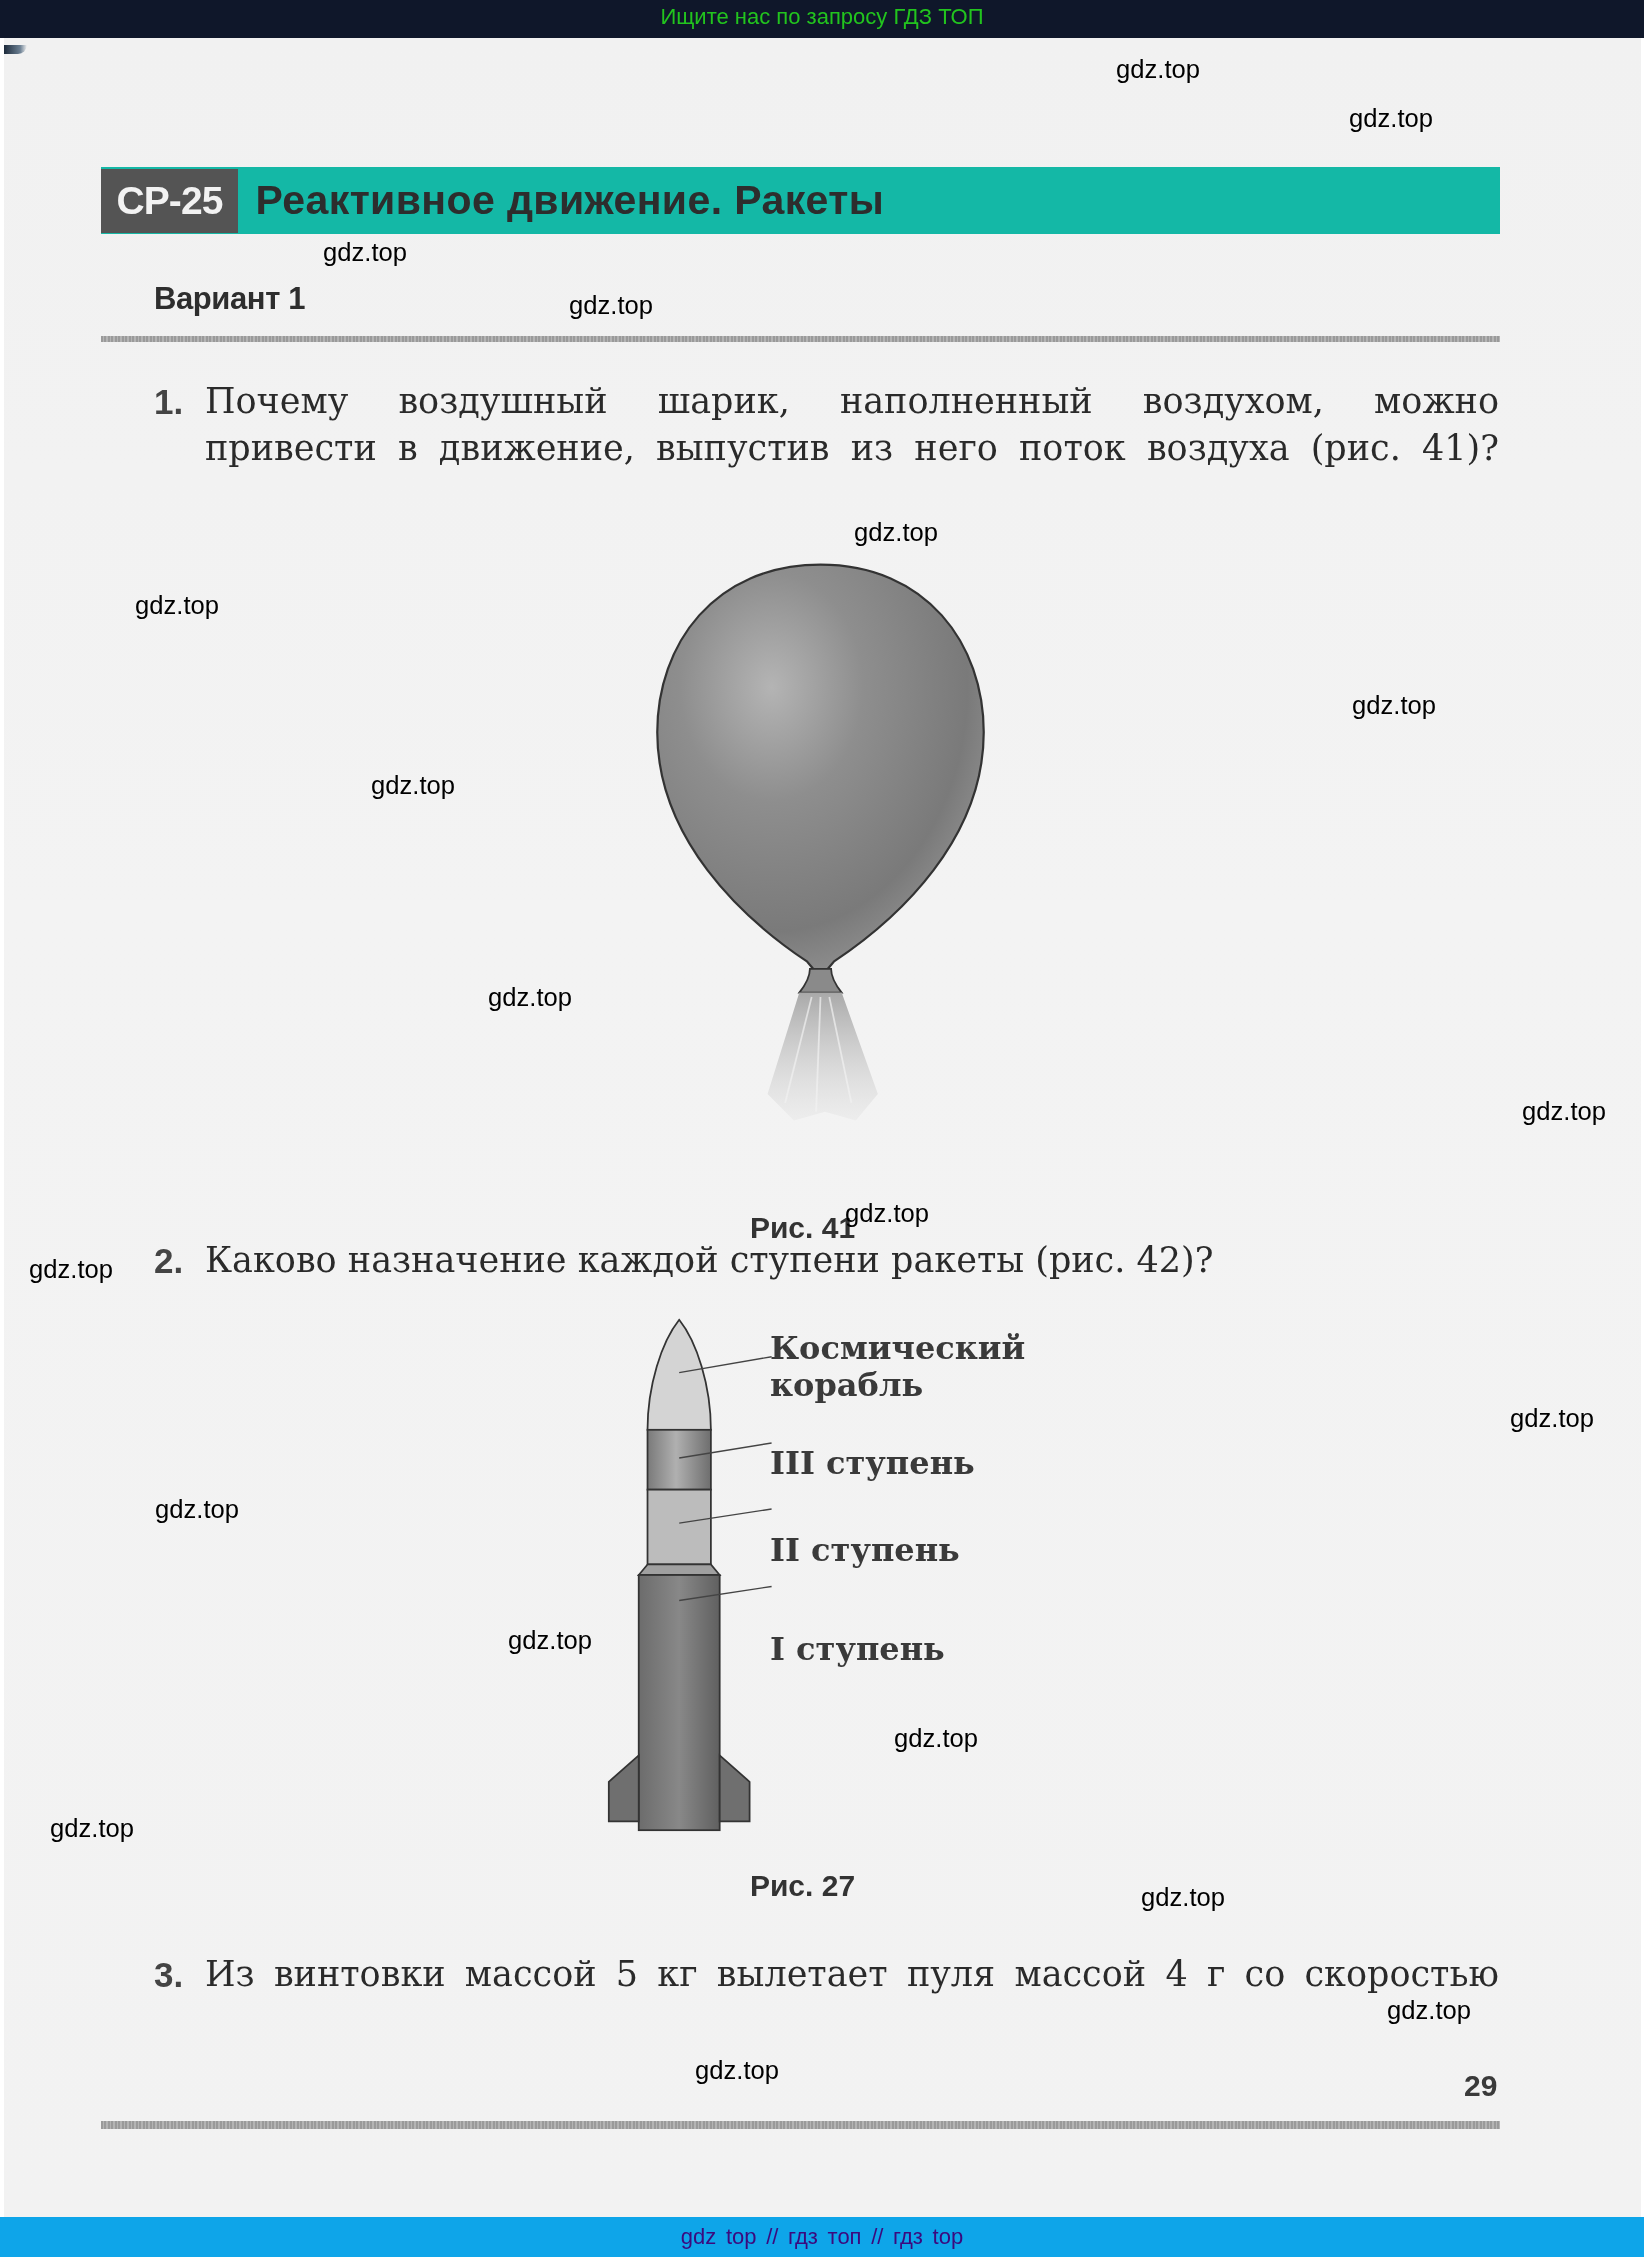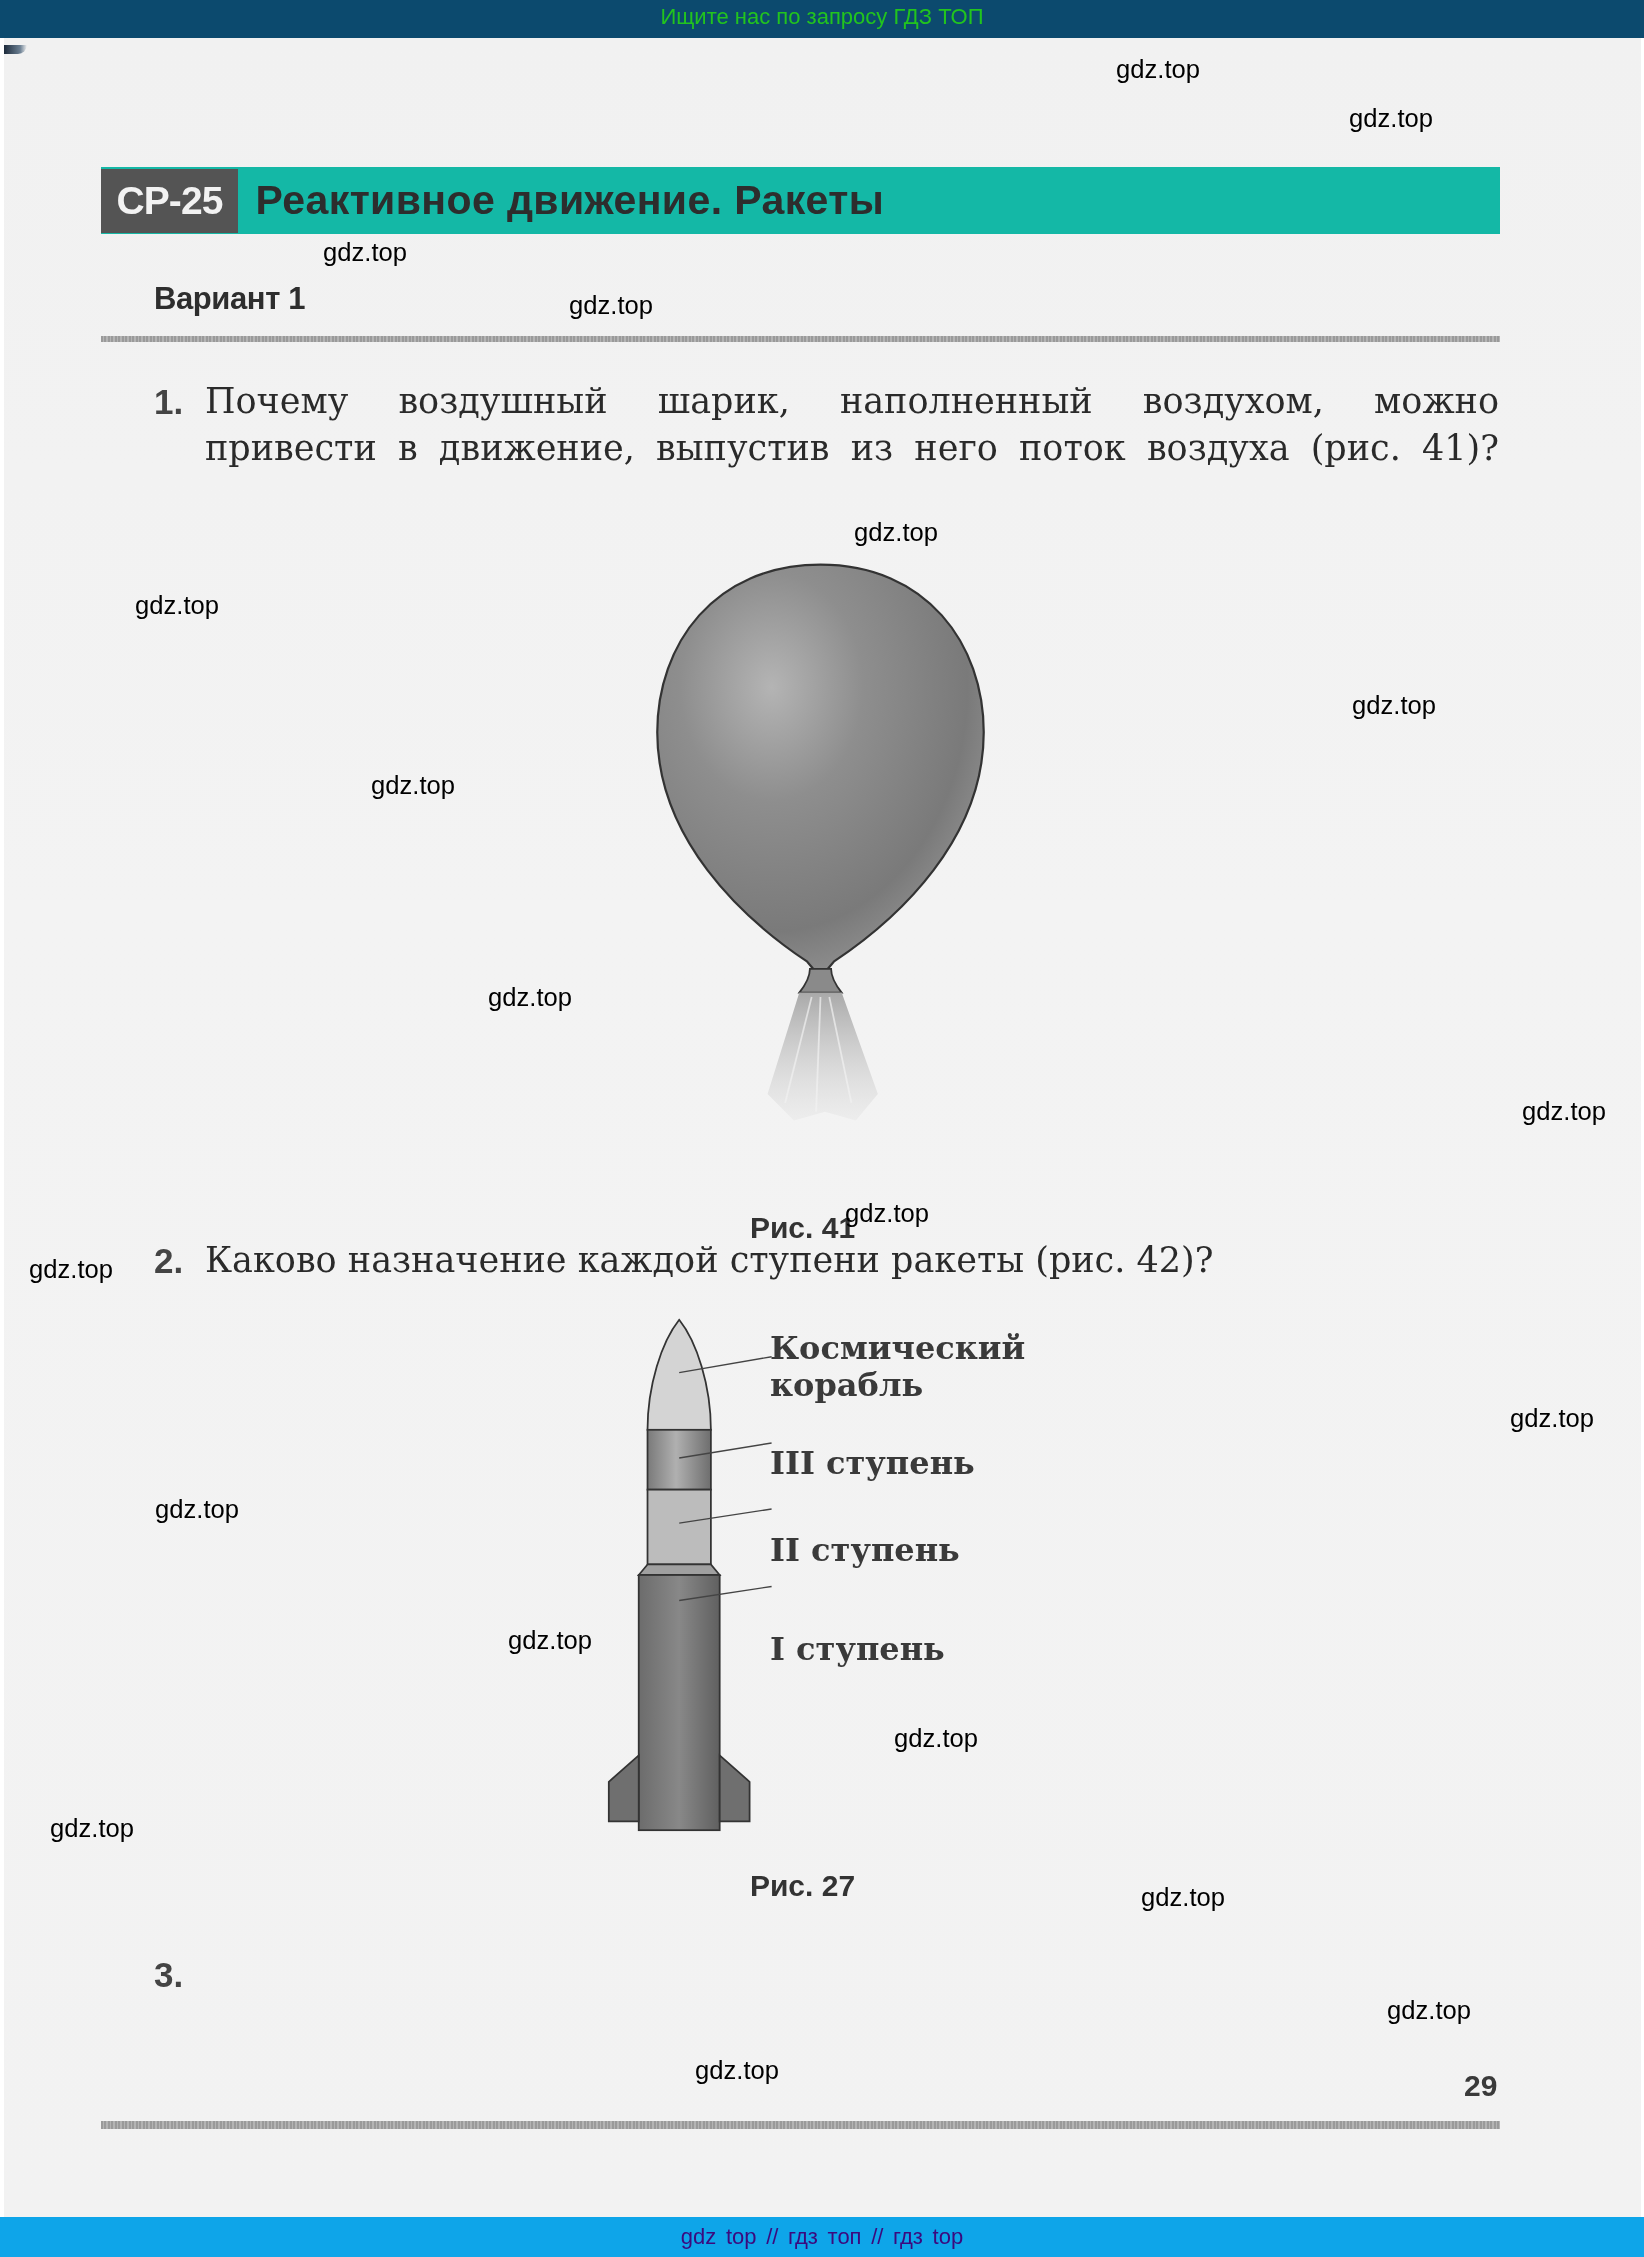--- a/index.html
+++ b/index.html
@@ -3,21 +3,21 @@
 <meta charset="utf-8">
 <style>
   html, body { margin:0; padding:0; }
   body {
     width:1644px; height:2258px; position:relative; overflow:hidden;
     background:#ffffff;
     font-family:"DejaVu Serif", serif;
   }
   .top-banner {
     position:absolute; left:0; top:0; width:1644px; height:38px;
-    background:#0c4a6e; text-align:center;
+    background:#0f172a; text-align:center;
   }
   .top-banner span {
     display:inline-block; margin-top:3.5px;
     font-family:"Liberation Sans", sans-serif; font-size:22px; color:#22c41e;
   }
   .page {
     position:absolute; left:3.5px; top:38px; width:1637px; height:2179px;
     background:linear-gradient(180deg,#f1f1f1 0%,#f3f3f3 40%,#f2f2f2 100%);
   }
   .page-corner {
@@ -181,20 +181,21 @@
   <div>корабль</div>
 </div>
 <div class="fig-label" style="top:1445px;">III ступень</div>
 <div class="fig-label" style="top:1532px;">II ступень</div>
 <div class="fig-label" style="top:1631px;">I ступень</div>
 <div class="caption" style="left:670px;top:1869px;">Рис. 27</div>
 
 <div class="question" style="top:1951px;">
   <span class="q-num">3.</span>
   <span class="q-text">
+    <span class="q-line">Из винтовки массой 5 кг вылетает пуля массой 4 г со скоростью</span>
   </span>
 </div>
 
 <div class="page-num">29</div>
 <div class="sep" style="top:2121px;height:8px;"></div>
 
 <span class="wm" style="left:1116px;top:55px;">gdz.top</span>
 <span class="wm" style="left:1349px;top:104px;">gdz.top</span>
 <span class="wm" style="left:323px;top:238px;">gdz.top</span>
 <span class="wm" style="left:569px;top:291px;">gdz.top</span>

